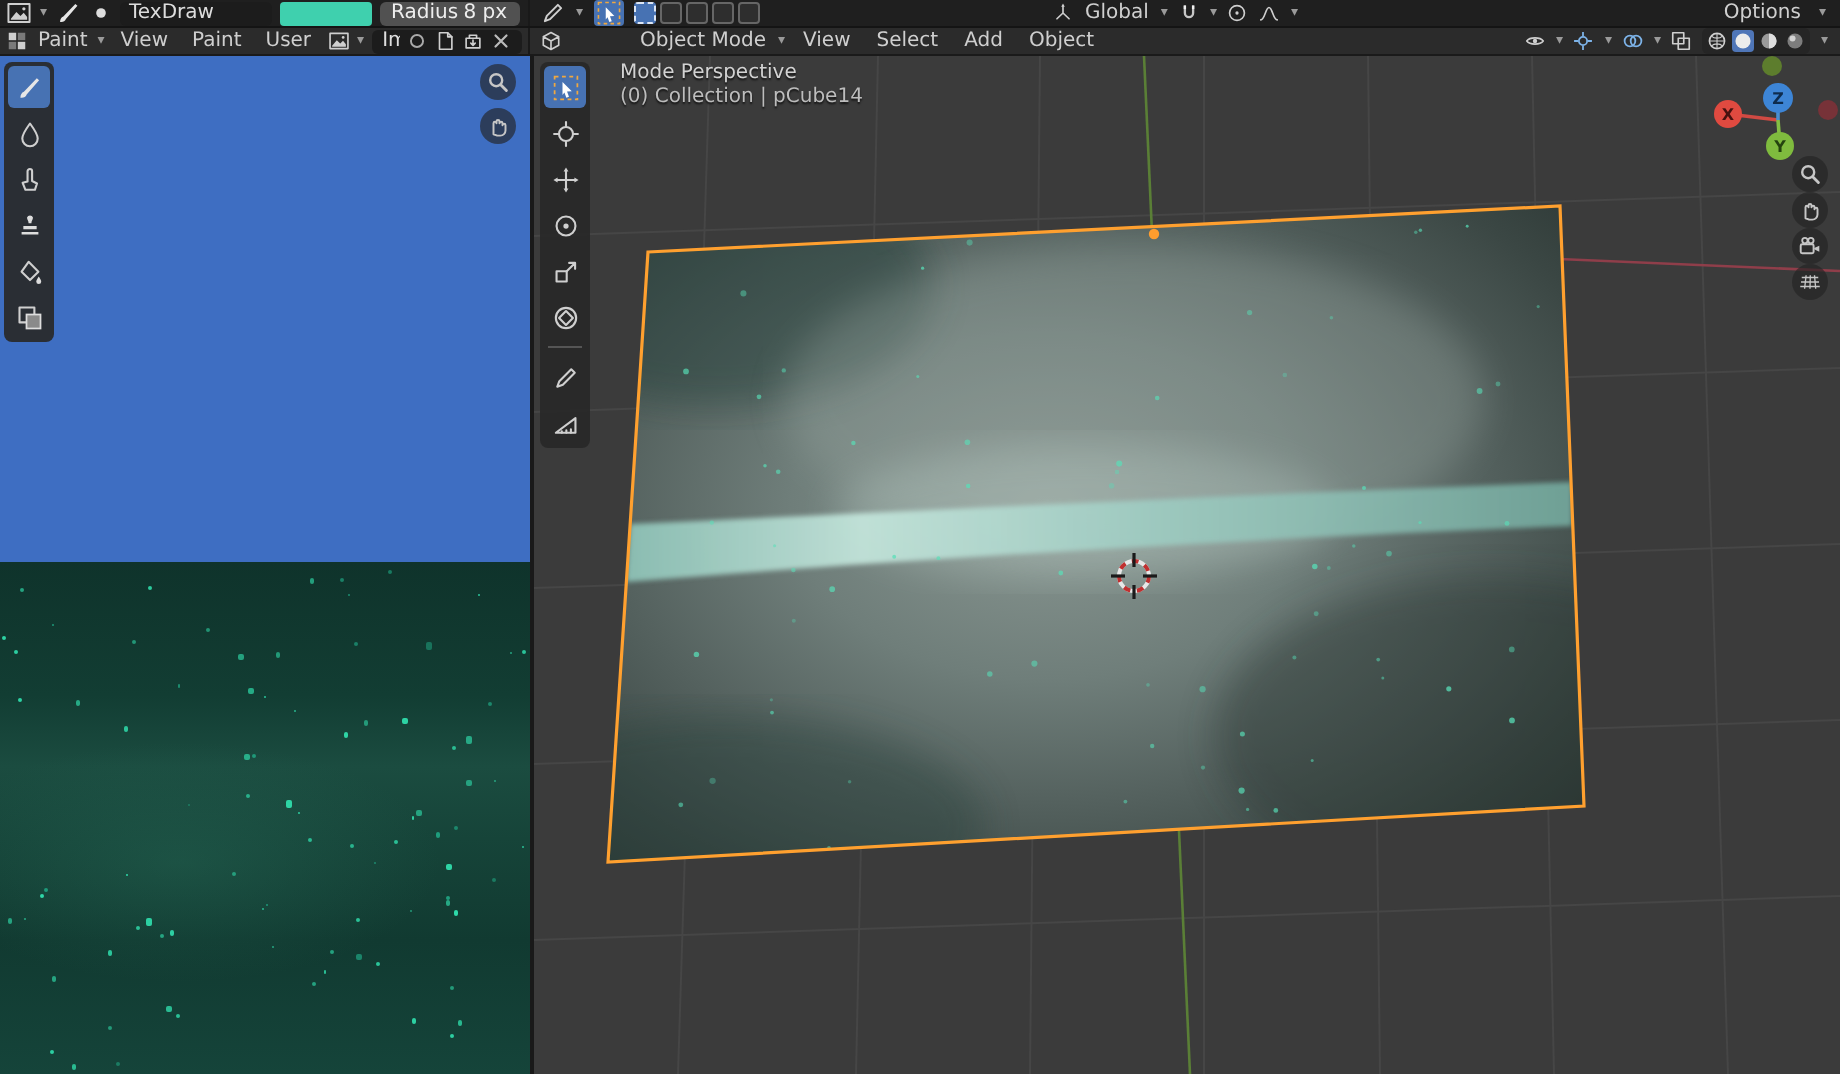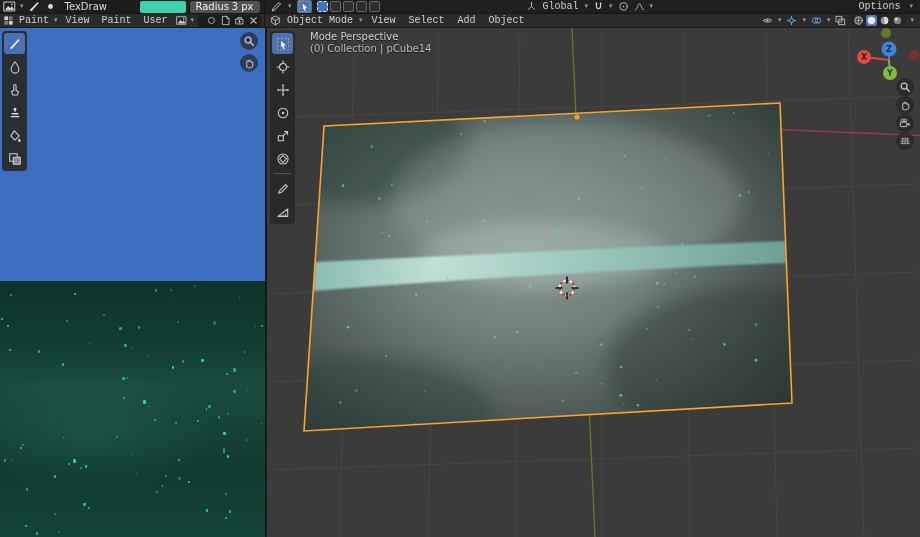--- a/index.html
+++ b/index.html
@@ -11,21 +11,21 @@
   .row1{position:absolute;left:0;top:0;width:920px;height:14px;background:#1f1f1f;
     display:flex;align-items:center;border-bottom:1px solid #141414;box-sizing:border-box;}
   .row2{position:absolute;left:0;top:14px;width:920px;height:14px;background:#2b2b2b;
     display:flex;align-items:center;border-bottom:1px solid #1a1a1a;box-sizing:border-box;}
   .sec-left{width:265px;flex:0 0 265px;display:flex;align-items:center;gap:4px;padding:0 3px;
     box-sizing:border-box;border-right:1px solid #191919;height:100%;overflow:hidden;}
   .sec-right{flex:1;display:flex;align-items:center;gap:5px;padding:0 5px;height:100%;box-sizing:border-box;overflow:hidden;}
   .chev{font-size:7px;color:#9a9a9a;line-height:1;}
   .icon{display:inline-block;width:13px;height:13px;flex:0 0 auto;}
   .icon.sm{width:11px;height:11px;}
-  .menu-item{color:#cfcfcf;padding:0 4px;cursor:default;white-space:nowrap;font-family:Liberation Mono, monospace;}
+  .menu-item{color:#cfcfcf;padding:0 4px;cursor:default;white-space:nowrap;}
   .field{background:#1c1c1c;border-radius:3px;height:12px;display:flex;align-items:center;
     padding:0 5px;color:#ddd;}
   .slider{background:#515151;border-radius:3px;height:12px;display:flex;align-items:center;
     justify-content:space-between;padding:0 6px;color:#eee;}
   .swatch{width:46px;height:12px;border-radius:2px;}
   .toolbtn-active{background:#4772b3;border-radius:2px;}
   .modebox{width:11px;height:11px;border:1px solid #666;border-radius:2px;box-sizing:border-box;background:#2e2e2e;}
   .modebox.on{background:#4772b3;border:1px dashed #dce6f5;}
   .spacer{flex:1;}
   .hdr-group{display:flex;align-items:center;gap:2px;}
@@ -79,21 +79,21 @@
           </svg></span>
       <span class="icon sm"><svg viewBox="0 0 16 16" width="100%" height="100%">
             <circle cx="8" cy="8" r="3.5" fill="#dddddd"></circle>
           </svg></span>
       <div class="field" style="width:66px;">
         <span>TexDraw</span>
       </div>
       <div class="swatch" style="background:#3fd0ae;"></div>
       <div class="slider" style="width:58px;">
         <span>Radius</span>
-        <span>3 px</span>
+        <span>8 px</span>
       </div>
     </div>
     <div class="sec-right">
       <span class="icon"><svg viewBox="0 0 16 16" width="100%" height="100%">
             <path d="M3 13 L4.2 9.8 L11 3 L13 5 L6.2 11.8 Z" fill="none" stroke="#cfcfcf" stroke-width="1.2" stroke-linecap="round" stroke-linejoin="round"></path>
           </svg></span>
       <span class="chev">▾</span>
       <span class="icon toolbtn-active" style="width:15px;height:13px;"><svg viewBox="0 0 16 16" width="100%" height="100%">
             <rect x="1.5" y="1.5" width="13" height="13" fill="none" stroke="#f0a840" stroke-width="1" stroke-dasharray="2.2 2"></rect>
             <path d="M6 4.5 L11.3 9.8 L8.6 10 L9.7 13 L8.2 13.6 L7.1 10.6 L6 12 Z" fill="#ffffff"></path>
@@ -165,21 +165,21 @@
             </svg></span>
         <span class="icon sm"><svg viewBox="0 0 16 16" width="100%" height="100%">
               <path d="M4 4 L12 12 M12 4 L4 12" stroke="#bbbbbb" stroke-width="1.6" stroke-linecap="round"></path>
             </svg></span>
       </div>
     </div>
     <div class="sec-right">
       <span class="icon sm"><svg viewBox="0 0 16 16" width="100%" height="100%">
             <path d="M8 1.8 L13.6 4.9 V11.1 L8 14.2 L2.4 11.1 V4.9 Z M8 8 L13.6 4.9 M8 8 L2.4 4.9 M8 8 V14.2" fill="none" stroke="#cfcfcf" stroke-width="1.2" stroke-linecap="round" stroke-linejoin="round"></path>
           </svg></span>
-      <span class="menu-item" style="padding:0 1px;">Object Mode</span>
+      <span class="menu-item" style="padding:0 1px;margin-left:33px;">Object Mode</span>
       <span class="chev">▾</span>
       <span class="menu-item">View</span>
       <span class="menu-item">Select</span>
       <span class="menu-item">Add</span>
       <span class="menu-item">Object</span>
       <span class="spacer"></span>
       <span class="icon sm"><svg viewBox="0 0 16 16" width="100%" height="100%">
             <path d="M2 8 C4.2 5 11.8 5 14 8 C11.8 11 4.2 11 2 8 Z" fill="none" stroke="#cfcfcf" stroke-width="1.2" stroke-linecap="round" stroke-linejoin="round"></path>
             <circle cx="8" cy="8" r="1.6" fill="#cfcfcf"></circle>
           </svg></span>

